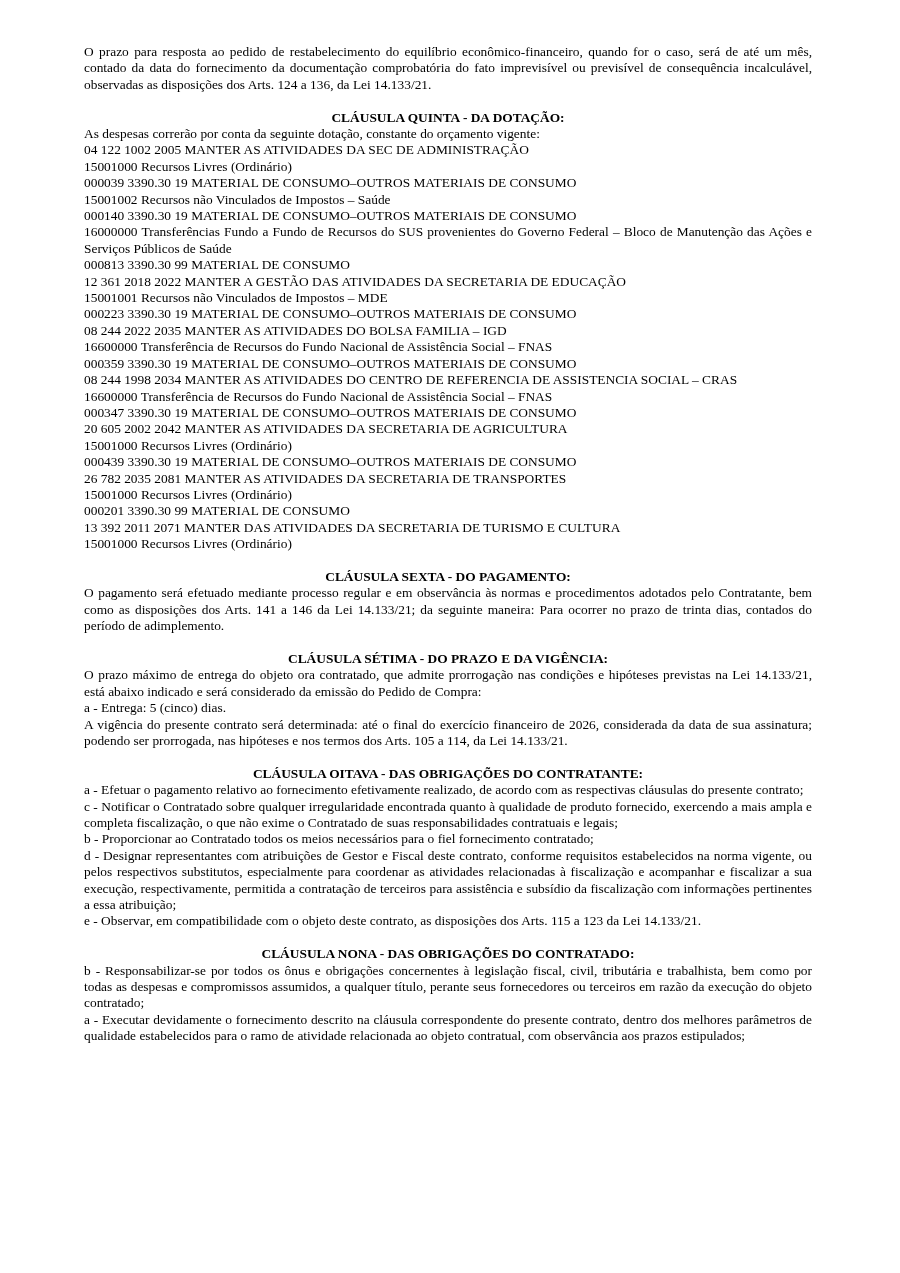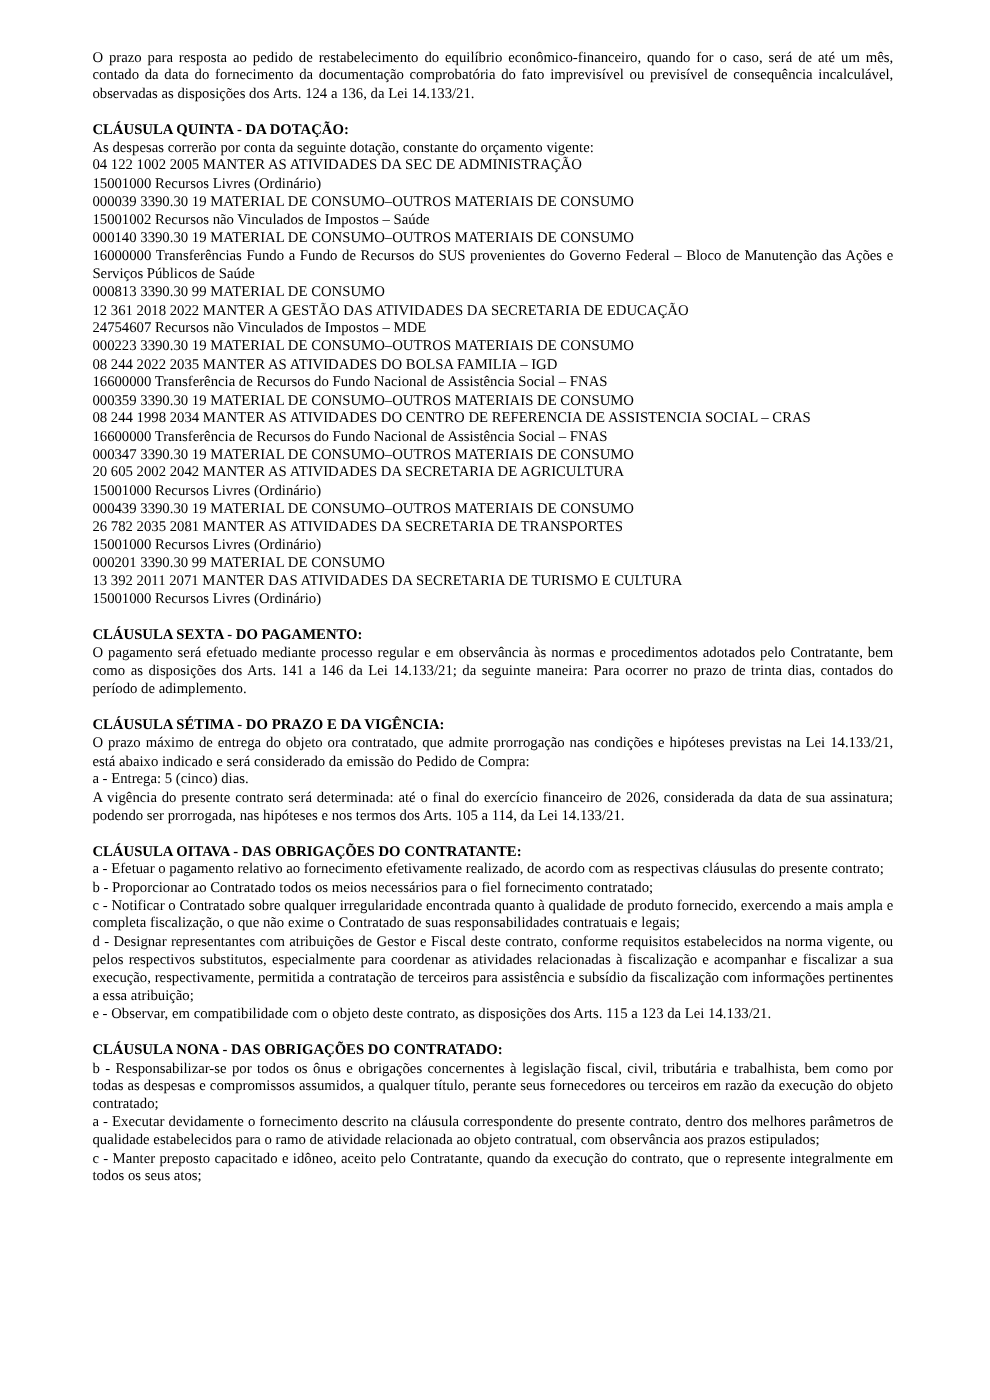--- a/index.html
+++ b/index.html
@@ -24,41 +24,41 @@
     padding: 0;
     font-size: inherit;
     line-height: inherit;
   }
   .doc-body .paragraph,
   .doc-body .line {
     text-align: justify;
   }
   .doc-body .heading {
     font-weight: 700;
-    text-align: left;
+    text-align: center;
     margin-top: 16.4px;
   }
 </style>
 </head>
 <body>
 
 <div class="page">
   <div class="doc-body">
       <p class="paragraph">O prazo para resposta ao pedido de restabelecimento do equilíbrio econômico-financeiro, quando for o caso, será de até um mês, contado da data do fornecimento da documentação comprobatória do fato imprevisível ou previsível de consequência incalculável, observadas as disposições dos Arts. 124 a 136, da Lei 14.133/21.</p>
       <h2 class="heading">CLÁUSULA QUINTA - DA DOTAÇÃO:</h2>
       <p class="paragraph">As despesas correrão por conta da seguinte dotação, constante do orçamento vigente:</p>
       <p class="line">04 122 1002 2005 MANTER AS ATIVIDADES DA SEC DE ADMINISTRAÇÃO</p>
       <p class="line">15001000 Recursos Livres (Ordinário)</p>
       <p class="line">000039 3390.30 19 MATERIAL DE CONSUMO–OUTROS MATERIAIS DE CONSUMO</p>
       <p class="line">15001002 Recursos não Vinculados de Impostos – Saúde</p>
       <p class="line">000140 3390.30 19 MATERIAL DE CONSUMO–OUTROS MATERIAIS DE CONSUMO</p>
       <p class="line">16000000 Transferências Fundo a Fundo de Recursos do SUS provenientes do Governo Federal – Bloco de Manutenção das Ações e Serviços Públicos de Saúde</p>
       <p class="line">000813 3390.30 99 MATERIAL DE CONSUMO</p>
       <p class="line">12 361 2018 2022 MANTER A GESTÃO DAS ATIVIDADES DA SECRETARIA DE EDUCAÇÃO</p>
-      <p class="line">24754607 Recursos não Vinculados de Impostos – MDE</p>
+      <p class="line">15001001 Recursos não Vinculados de Impostos – MDE</p>
       <p class="line">000223 3390.30 19 MATERIAL DE CONSUMO–OUTROS MATERIAIS DE CONSUMO</p>
       <p class="line">08 244 2022 2035 MANTER AS ATIVIDADES DO BOLSA FAMILIA – IGD</p>
       <p class="line">16600000 Transferência de Recursos do Fundo Nacional de Assistência Social – FNAS</p>
       <p class="line">000359 3390.30 19 MATERIAL DE CONSUMO–OUTROS MATERIAIS DE CONSUMO</p>
       <p class="line">08 244 1998 2034 MANTER AS ATIVIDADES DO CENTRO DE REFERENCIA DE ASSISTENCIA SOCIAL – CRAS</p>
       <p class="line">16600000 Transferência de Recursos do Fundo Nacional de Assistência Social – FNAS</p>
       <p class="line">000347 3390.30 19 MATERIAL DE CONSUMO–OUTROS MATERIAIS DE CONSUMO</p>
       <p class="line">20 605 2002 2042 MANTER AS ATIVIDADES DA SECRETARIA DE AGRICULTURA</p>
       <p class="line">15001000 Recursos Livres (Ordinário)</p>
       <p class="line">000439 3390.30 19 MATERIAL DE CONSUMO–OUTROS MATERIAIS DE CONSUMO</p>
@@ -68,22 +68,21 @@
       <p class="line">13 392 2011 2071 MANTER DAS ATIVIDADES DA SECRETARIA DE TURISMO E CULTURA</p>
       <p class="line">15001000 Recursos Livres (Ordinário)</p>
       <h2 class="heading">CLÁUSULA SEXTA - DO PAGAMENTO:</h2>
       <p class="paragraph">O pagamento será efetuado mediante processo regular e em observância às normas e procedimentos adotados pelo Contratante, bem como as disposições dos Arts. 141 a 146 da Lei 14.133/21; da seguinte maneira: Para ocorrer no prazo de trinta dias, contados do período de adimplemento.</p>
       <h2 class="heading">CLÁUSULA SÉTIMA - DO PRAZO E DA VIGÊNCIA:</h2>
       <p class="paragraph">O prazo máximo de entrega do objeto ora contratado, que admite prorrogação nas condições e hipóteses previstas na Lei 14.133/21, está abaixo indicado e será considerado da emissão do Pedido de Compra:</p>
       <p class="paragraph">a - Entrega: 5 (cinco) dias.</p>
       <p class="paragraph">A vigência do presente contrato será determinada: até o final do exercício financeiro de 2026, considerada da data de sua assinatura; podendo ser prorrogada, nas hipóteses e nos termos dos Arts. 105 a 114, da Lei 14.133/21.</p>
       <h2 class="heading">CLÁUSULA OITAVA - DAS OBRIGAÇÕES DO CONTRATANTE:</h2>
       <p class="paragraph">a - Efetuar o pagamento relativo ao fornecimento efetivamente realizado, de acordo com as respectivas cláusulas do presente contrato;</p>
+      <p class="paragraph">c - Notificar o Contratado sobre qualquer irregularidade encontrada quanto à qualidade de produto fornecido, exercendo a mais ampla e completa fiscalização, o que não exime o Contratado de suas responsabilidades contratuais e legais;</p>
       <p class="paragraph">b - Proporcionar ao Contratado todos os meios necessários para o fiel fornecimento contratado;</p>
-      <p class="paragraph">c - Notificar o Contratado sobre qualquer irregularidade encontrada quanto à qualidade de produto fornecido, exercendo a mais ampla e completa fiscalização, o que não exime o Contratado de suas responsabilidades contratuais e legais;</p>
       <p class="paragraph">d - Designar representantes com atribuições de Gestor e Fiscal deste contrato, conforme requisitos estabelecidos na norma vigente, ou pelos respectivos substitutos, especialmente para coordenar as atividades relacionadas à fiscalização e acompanhar e fiscalizar a sua execução, respectivamente, permitida a contratação de terceiros para assistência e subsídio da fiscalização com informações pertinentes a essa atribuição;</p>
       <p class="paragraph">e - Observar, em compatibilidade com o objeto deste contrato, as disposições dos Arts. 115 a 123 da Lei 14.133/21.</p>
       <h2 class="heading">CLÁUSULA NONA - DAS OBRIGAÇÕES DO CONTRATADO:</h2>
       <p class="paragraph">b - Responsabilizar-se por todos os ônus e obrigações concernentes à legislação fiscal, civil, tributária e trabalhista, bem como por todas as despesas e compromissos assumidos, a qualquer título, perante seus fornecedores ou terceiros em razão da execução do objeto contratado;</p>
       <p class="paragraph">a - Executar devidamente o fornecimento descrito na cláusula correspondente do presente contrato, dentro dos melhores parâmetros de qualidade estabelecidos para o ramo de atividade relacionada ao objeto contratual, com observância aos prazos estipulados;</p>
-      <p class="paragraph">c - Manter preposto capacitado e idôneo, aceito pelo Contratante, quando da execução do contrato, que o represente integralmente em todos os seus atos;</p>
     </div>
 </div>
 
 </body></html>

